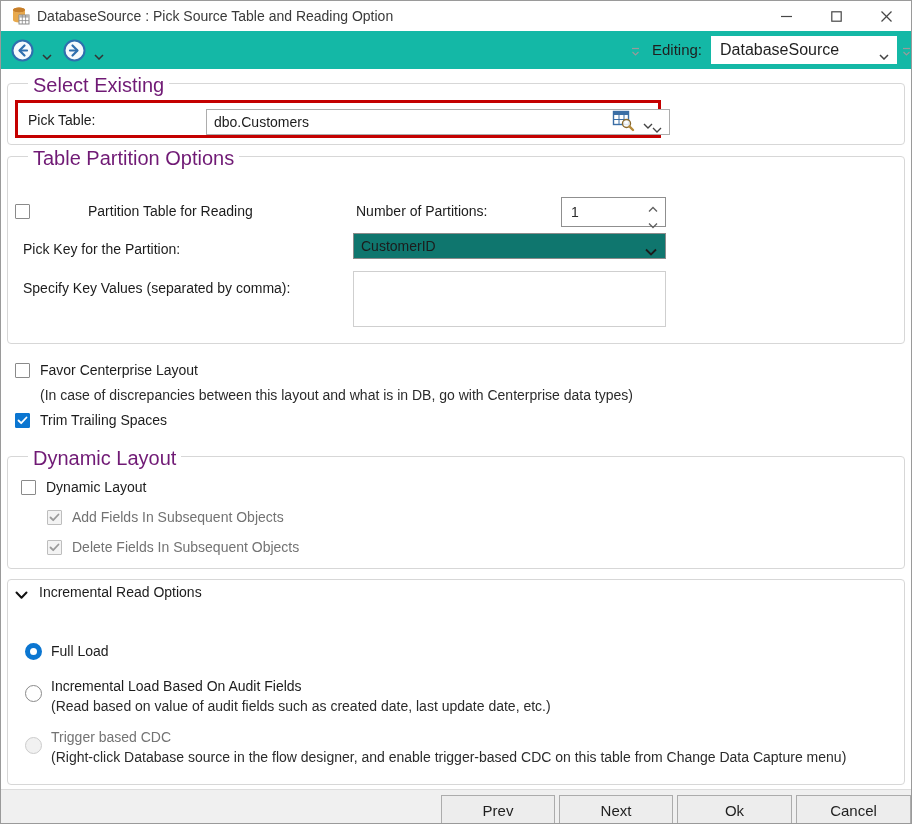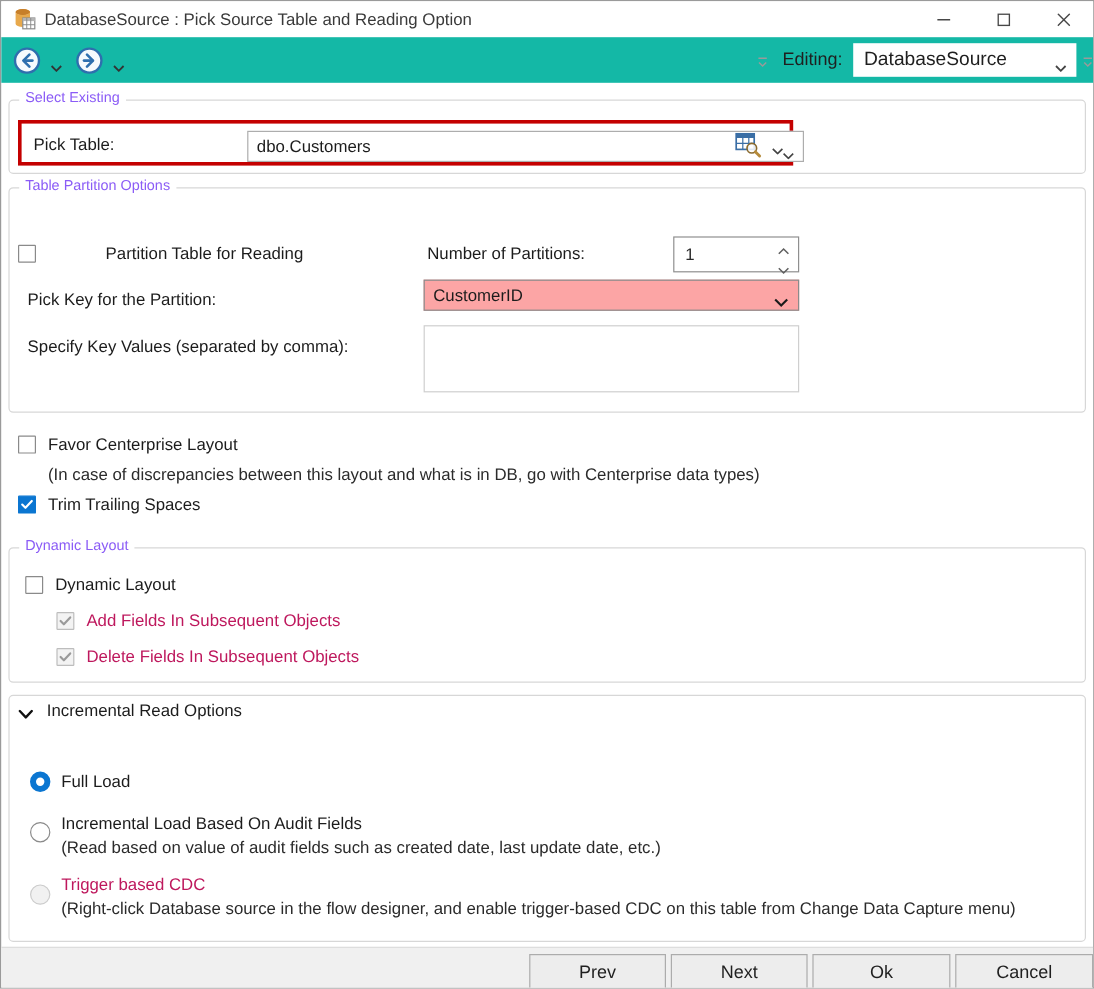--- a/index.html
+++ b/index.html
@@ -19,40 +19,40 @@
   .toolbar { position:absolute; top:30px; left:0; width:100%; height:38px; background:#14b8a6; }
   .nav-circle { position:absolute; top:8px; width:23px; height:23px; }
   .tb-chev { position:absolute; top:16px; }
   .gripper { position:absolute; top:14px; }
   .editing-label { position:absolute; left:651px; top:0; line-height:38px; font-size:15px; color:#1f1f1f; }
   .editing-combo { position:absolute; left:710px; top:5px; width:186px; height:28px; background:#fff; }
   .editing-combo .val { position:absolute; left:9px; top:0; line-height:28px; font-size:16px; color:#1f1f1f; }
   .editing-combo .chev { position:absolute; right:8px; top:11px; }
   
   .group { position:absolute; border:1px solid #d7d7d7; border-radius:4px; }
-  .group > .legend { position:absolute; top:-10px; left:8px; background:#fff; padding:0 5px; font-size:12px; color:#8b5cf6; white-space:nowrap; }
+  .group > .legend { position:absolute; top:-10px; left:20px; background:#fff; padding:0 5px; font-size:20px; color:#701a75; white-space:nowrap; }
   
   .lbl { position:absolute; font-size:14px; color:#1c1c1c; white-space:nowrap; }
   .cb { position:absolute; width:15px; height:15px; border:1px solid #8a8a8a; background:#fff; border-radius:1px; display:flex; align-items:center; justify-content:center; }
   .cb.checked { background:#0b76d1; border-color:#0b76d1; }
   .cb.dis-checked { background:#f3f3f3; border-color:#bdbdbd; }
   .radio { position:absolute; width:17px; height:17px; border-radius:50%; border:1px solid #8a8a8a; background:#fff; }
   .radio.selected { border:5px solid #0b76d1; }
   .radio.disabled { border-color:#cccccc; background:#f1f1f1; }
   .combo { position:absolute; background:#fff; border:1px solid #adadad; }
   .combo .val { position:absolute; left:7px; top:0; font-size:14px; color:#1c1c1c; white-space:nowrap; }
   .combo .chev { position:absolute; right:7px; }
-  .dim-text { color:#be185d; }
+  .dim-text { color:#737373; }
   .desc { position:absolute; font-size:14px; color:#2b2b2b; white-space:nowrap; }
   
   .red-box { position:absolute; left:14px; top:99px; width:646px; height:38px; border:3px solid #c40000; }
   .spinner { position:absolute; left:560px; top:196px; width:105px; height:30px; border:1px solid #8f8f8f; background:#fff; }
   .spinner .val { position:absolute; left:9px; top:0; line-height:28px; font-size:14px; }
   .spin-btns { position:absolute; right:5px; top:2px; width:14px; height:24px; display:flex; flex-direction:column; justify-content:space-between; align-items:center; }
-  .sel-gray { position:absolute; left:352px; top:232px; width:313px; height:26px; background:#fca5a5; border:1px solid #8b8b8b; }
+  .sel-gray { position:absolute; left:352px; top:232px; width:313px; height:26px; background:#0f766e; border:1px solid #8b8b8b; }
   .sel-gray .val { position:absolute; left:7px; line-height:24px; font-size:14px; color:#1c1c1c; }
   .sel-gray .chev { position:absolute; right:8px; top:9px; }
   .keyvals { position:absolute; left:352px; top:270px; width:313px; height:56px; background:#fff; border:1px solid #cfcfcf; resize:none; font-family:"Liberation Sans",sans-serif; font-size:14px; }
   
   .footer { position:absolute; left:0; top:788px; width:100%; height:36px; background:#f0f0f0; border-top:1px solid #dddddd; }
   .btn { position:absolute; top:5px; height:32px; background:#ededed; border:1px solid #acacac; font-family:"Liberation Sans",sans-serif; font-size:15px; color:#1f1f1f; text-align:center; line-height:30px; }
 </style>
 </head>
 <body>
 

